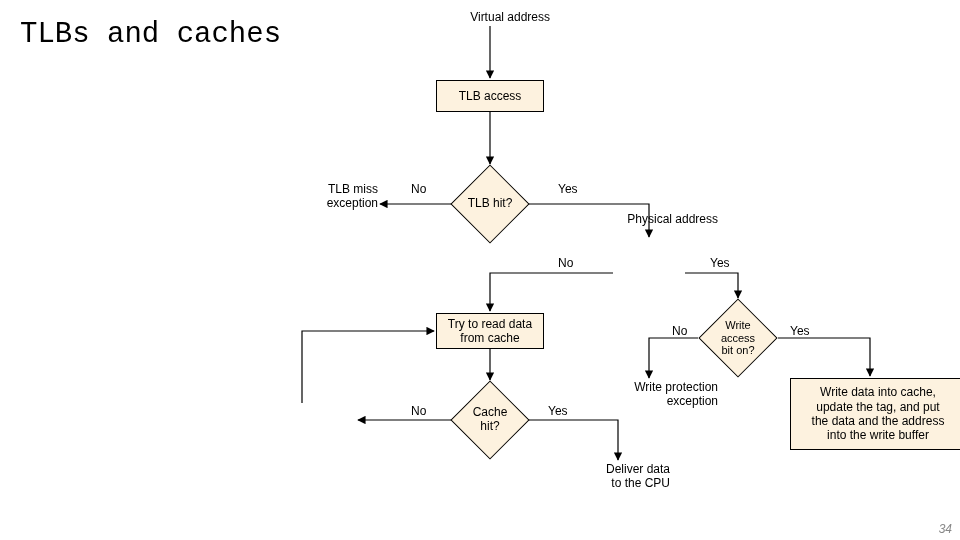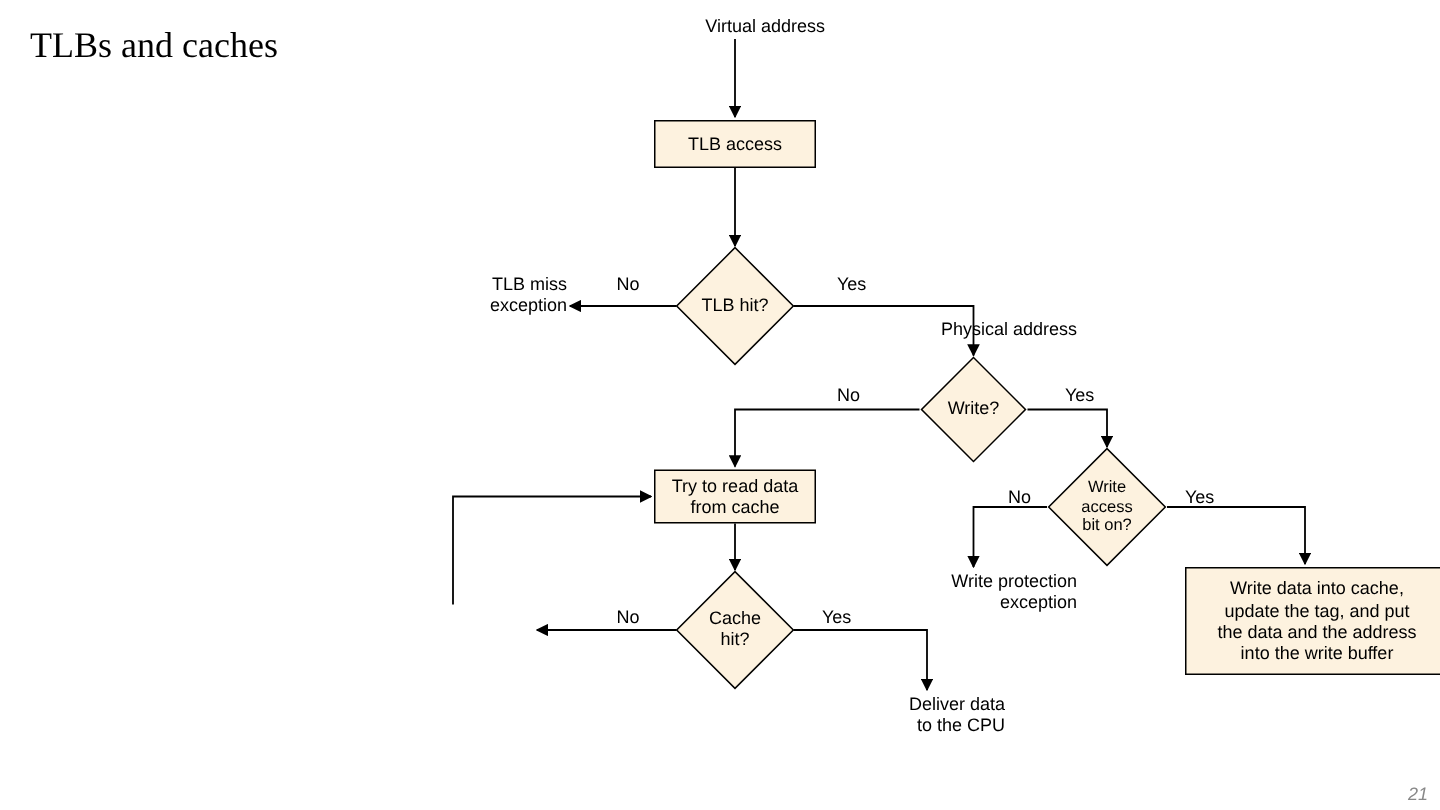--- a/index.html
+++ b/index.html
@@ -14,22 +14,22 @@
   }
   .slide {
     position: relative;
     width: 960px;
     height: 540px;
   }
   .title {
     position: absolute;
     left: 20px;
     top: 18px;
-    font-size: 24px;
-    font-family: Liberation Serif, serif;
+    font-size: 29px;
+    font-family: Liberation Mono, monospace;
   }
   .page-num {
     position: absolute;
     right: 8px;
     bottom: 4px;
     font-size: 12px;
     font-style: italic;
     color: #888;
     font-family: Arial, sans-serif;
   }
@@ -99,24 +99,20 @@
     <div class="diamond"></div>
     <div class="diamond-label">TLB hit?</div>
   </div>
   <div class="label" style="left:411px; top:182px;">No</div>
   <div class="label" style="left:558px; top:182px;">Yes</div>
 
   <div class="label" style="left:298px; top:182px; width:80px;">TLB miss<br>exception</div>
 
   <div class="label" style="left:598px; top:212px; width:120px;">Physical  address</div>
 
-  <div class="diamond-wrap" style="left:624px; top:248px; width:50px; height:50px;">
-    <div class="diamond"></div>
-    <div class="diamond-label">Write?</div>
-  </div>
   <div class="label" style="left:558px; top:256px;">No</div>
   <div class="label" style="left:710px; top:256px;">Yes</div>
 
   <div class="box" style="left:436px; top:313px; width:108px; height:36px;">Try to read data<br>from cache</div>
 
   <div class="diamond-wrap" style="left:710px; top:310px; width:56px; height:56px;">
     <div class="diamond"></div>
     <div class="diamond-label" style="font-size:11px;">Write access<br>bit on?</div>
   </div>
   <div class="label" style="left:672px; top:324px;">No</div>
@@ -161,14 +157,14 @@
 
     <line x1="490" y1="349" x2="490" y2="380" stroke="#000" stroke-width="1.2" marker-end="url(#arrow)"></line>
 
     <line x1="451" y1="420" x2="358" y2="420" stroke="#000" stroke-width="1.2" marker-end="url(#arrow)"></line>
 
     <polyline points="302,403 302,331 434,331" fill="none" stroke="#000" stroke-width="1.2" marker-end="url(#arrow)"></polyline>
 
     <polyline points="529,420 618,420 618,460" fill="none" stroke="#000" stroke-width="1.2" marker-end="url(#arrow)"></polyline>
   </svg>
 
-  <div class="page-num">21</div>
+  <div class="page-num">34</div>
 </div>
 
 </body></html>

